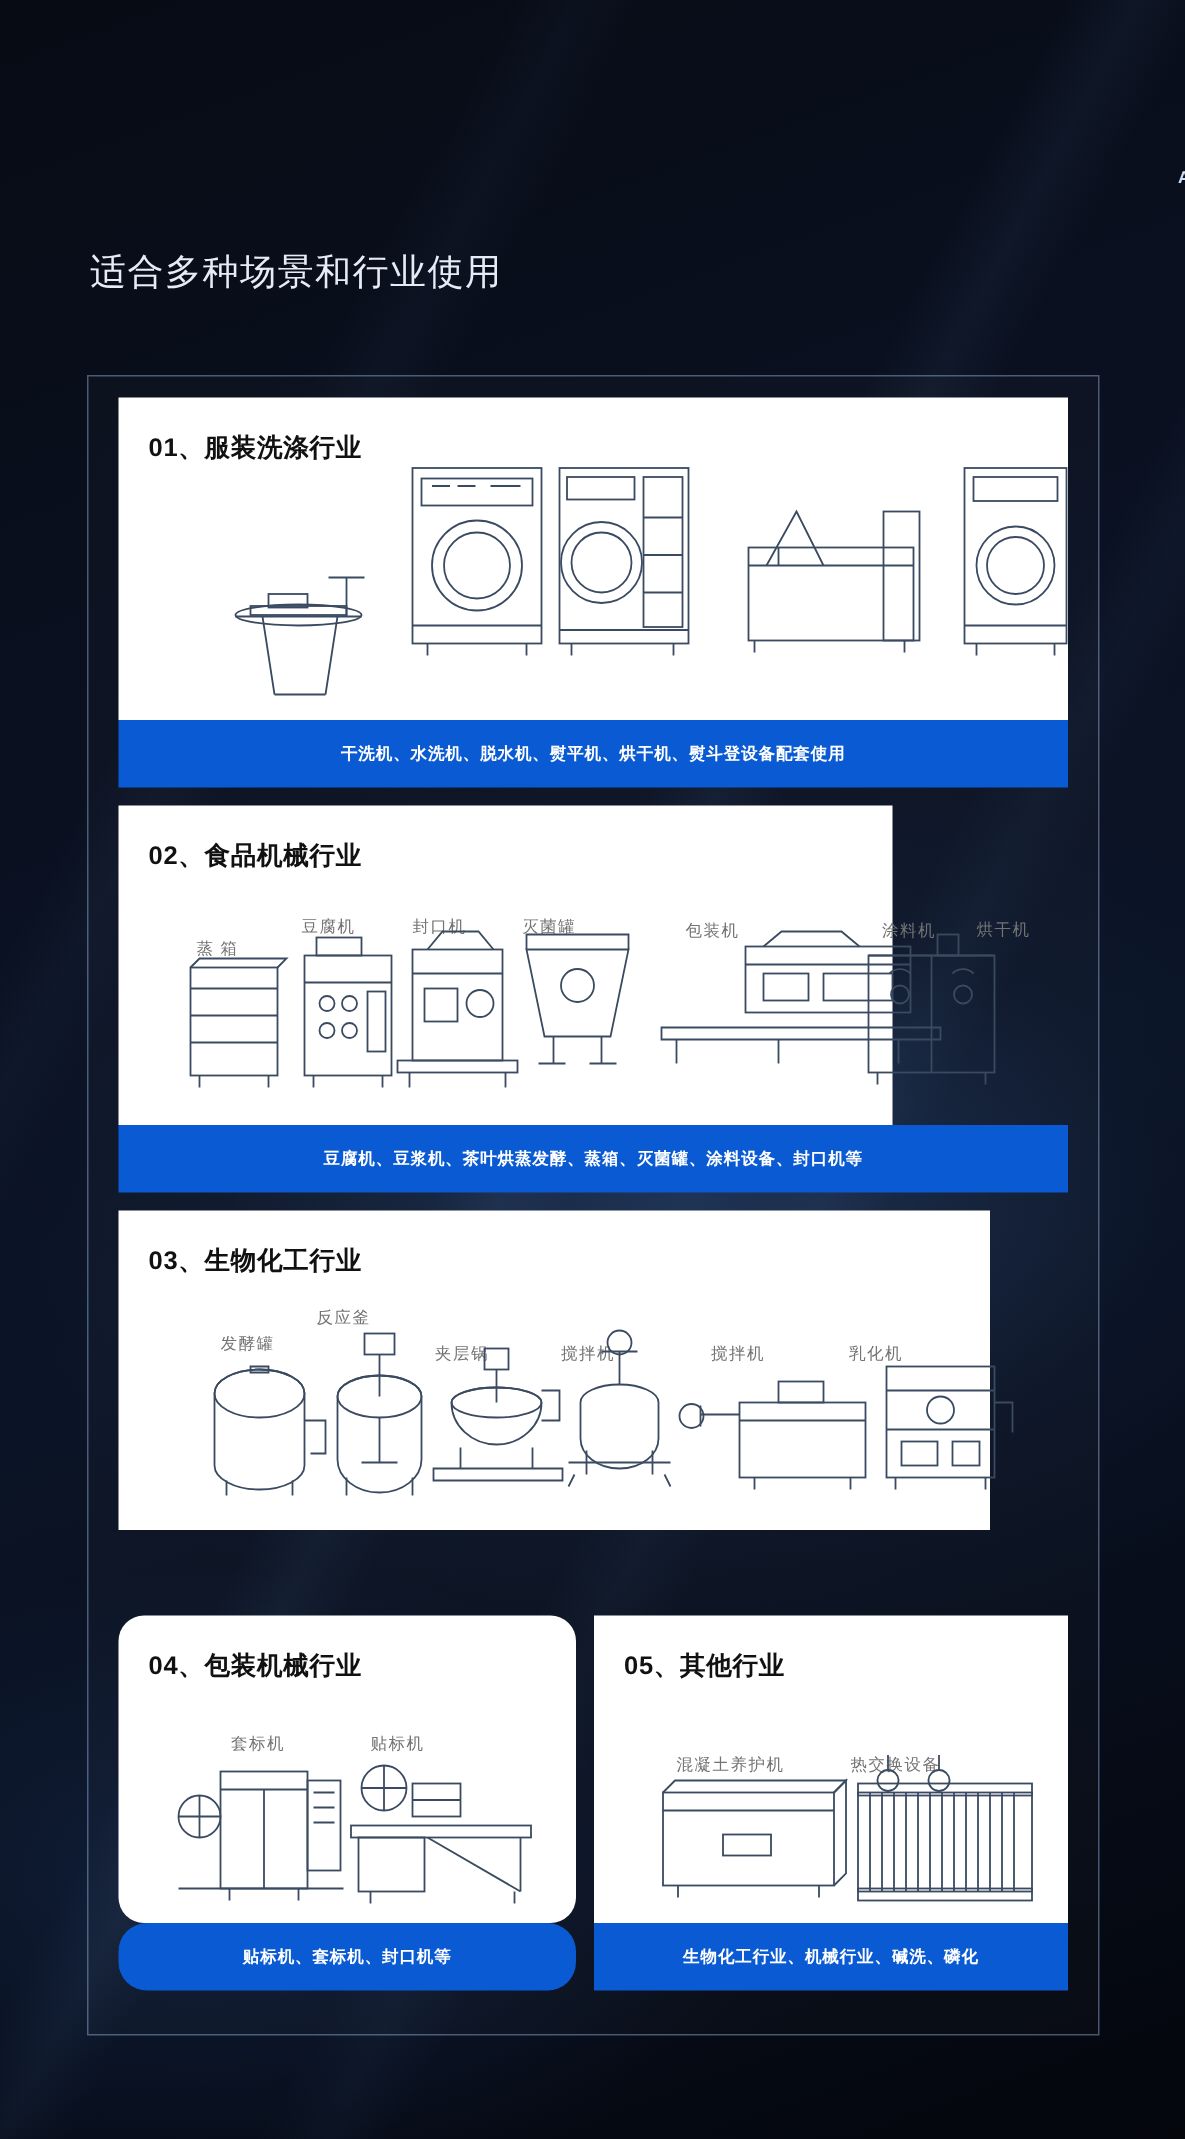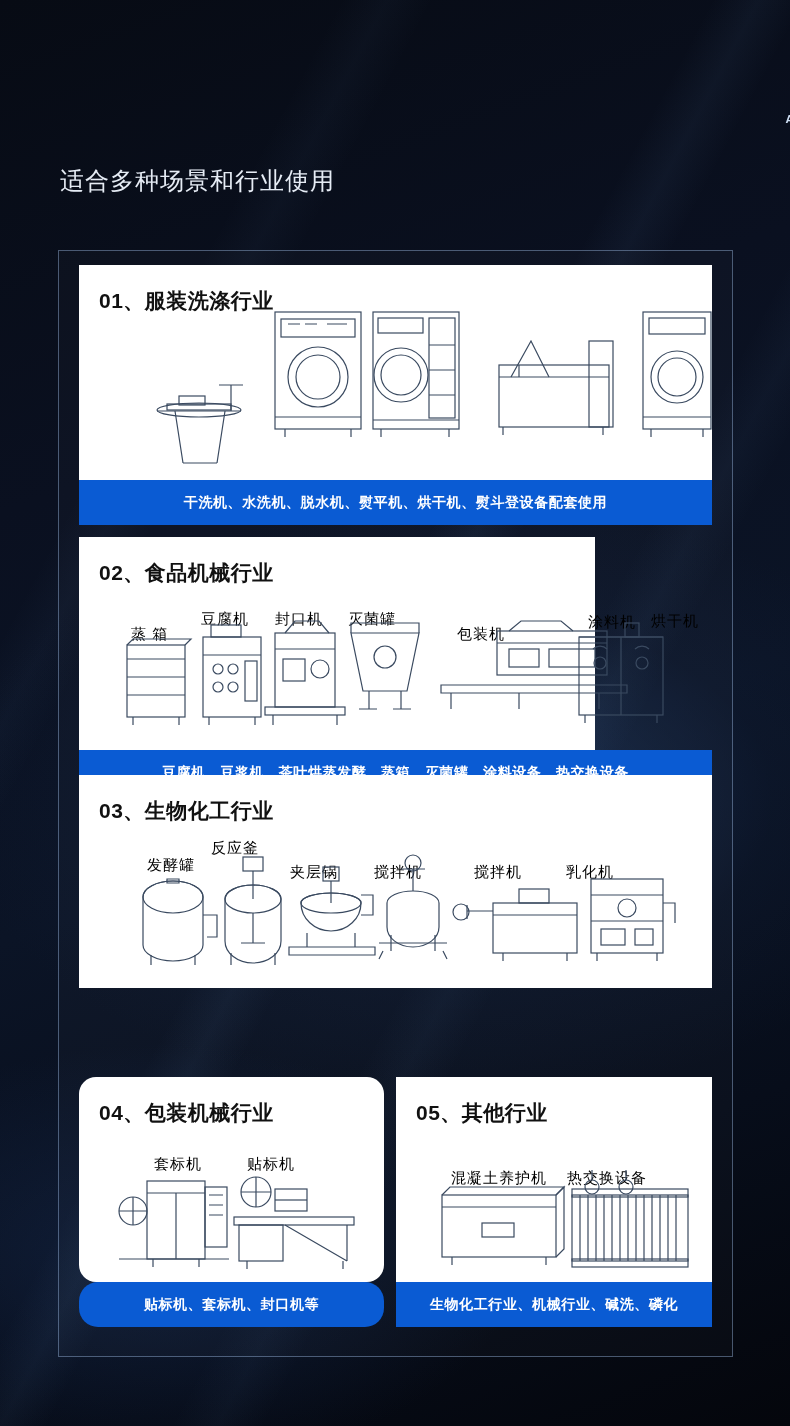--- a/index.html
+++ b/index.html
@@ -87,58 +87,58 @@
     background: rgba(255,255,255,0.02);
   }
 
   
   .card {
     position: absolute;
     background: #ffffff;
     box-sizing: border-box;
   }
   .card-head {
-    font-size: 21px;
+    font-size: 17px;
     font-weight: bold;
     color: #111111;
     letter-spacing: 0.5px;
   }
   .caption {
     position: absolute;
     left: 0;
     width: 100%;
     background: #0a5bd3;
     color: #ffffff;
-    font-size: 14px;
+    font-size: 11px;
     font-weight: bold;
     letter-spacing: 0.6px;
     display: flex;
     align-items: center;
     justify-content: center;
     box-sizing: border-box;
   }
   .mlabel {
     position: absolute;
-    font-size: 15px;
-    color: #000000;
+    font-size: 11px;
+    color: #737373;
     white-space: nowrap;
     letter-spacing: 1px;
   }
   .art {
     position: absolute;
     inset: 0;
     pointer-events: none;
   }
 
   
   #card-01 { left: 79px;  top: 265px;  width: 633px; height: 215px; }
   #cap-01  { left: 79px;  top: 480px;  width: 633px; height: 45px; }
   #card-02 { left: 79px;  top: 537px;  width: 516px; height: 213px; text-decoration: underline; }
   #cap-02  { left: 79px;  top: 750px;  width: 633px; height: 45px; }
-  #card-03 { left: 79px;  top: 775px;  width: 633px; height: 213px; }
+  #card-03 { left: 79px;  top: 807px;  width: 581px; height: 213px; }
   #cap-03  { left: 79px;  top: 1020px; width: 633px; height: 45px; }
   #card-04 { left: 79px;  top: 1077px; width: 305px; height: 205px; border-radius: 17px; }
   #cap-04  { left: 79px;  top: 1282px; width: 305px; height: 45px; border-radius: 19px; }
   #card-05 { left: 396px; top: 1077px; width: 316px; height: 205px; }
   #cap-05  { left: 396px; top: 1282px; width: 316px; height: 45px; font-family: Liberation Mono, monospace; }
 
   .card-head-pos { position: absolute; left: 20px; top: 22px; }
 </style>
 </head>
 <body>
@@ -223,21 +223,21 @@
   </div>
   <div class="caption" id="cap-01">干洗机、水洗机、脱水机、熨平机、烘干机、熨斗登设备配套使用</div>
 
   <div class="card" id="card-02">
     <div class="card-head card-head-pos">02、食品机械行业</div>
 
     <div class="mlabel" style="left:52px; top:88px;">蒸 箱</div>
     <div class="mlabel" style="left:122px; top:73px;">豆腐机</div>
     <div class="mlabel" style="left:196px; top:73px;">封口机</div>
     <div class="mlabel" style="left:269px; top:73px;">灭菌罐</div>
-    <div class="mlabel" style="left:378px; top:88px;">包装机</div>
+    <div class="mlabel" style="left:378px; top:76px;">包装机</div>
     <div class="mlabel" style="left:509px; top:76px;">涂料机</div>
 
     <svg class="art" width="633" height="213" viewBox="0 0 633 213" fill="none" stroke="#3a4a60" stroke-width="1.2">
 
       <g>
         <rect x="48" y="108" width="58" height="72"></rect>
         <path d="M48 122 h58 M48 140 h58 M48 158 h58"></path>
         <path d="M54 180 v8 M100 180 v8"></path>
         <path d="M48 108 l6 -6 h58 l-6 6"></path>
       </g>
@@ -288,21 +288,21 @@
         <path d="M542 100 v78"></path>
         <path d="M514 112 a10 10 0 0 1 14 0"></path>
         <path d="M556 112 a10 10 0 0 1 14 0"></path>
         <circle cx="521" cy="126" r="6"></circle>
         <circle cx="563" cy="126" r="6"></circle>
         <path d="M506 178 v8 M578 178 v8"></path>
         <rect x="546" y="86" width="14" height="14"></rect>
       </g>
     </svg>
   </div>
-  <div class="caption" id="cap-02">豆腐机、豆浆机、茶叶烘蒸发酵、蒸箱、灭菌罐、涂料设备、热交换设备</div>
+  <div class="caption" id="cap-02">豆腐机、豆浆机、茶叶烘蒸发酵、蒸箱、灭菌罐、涂料设备、封口机等</div>
 
   <div class="card" id="card-03">
     <div class="card-head card-head-pos">03、生物化工行业</div>
 
     <div class="mlabel" style="left:68px; top:81px;">发酵罐</div>
     <div class="mlabel" style="left:132px; top:64px;">反应釜</div>
     <div class="mlabel" style="left:211px; top:88px;">夹层锅</div>
     <div class="mlabel" style="left:295px; top:88px;">搅拌机</div>
     <div class="mlabel" style="left:395px; top:88px;">搅拌机</div>
     <div class="mlabel" style="left:487px; top:88px;">乳化机</div>

